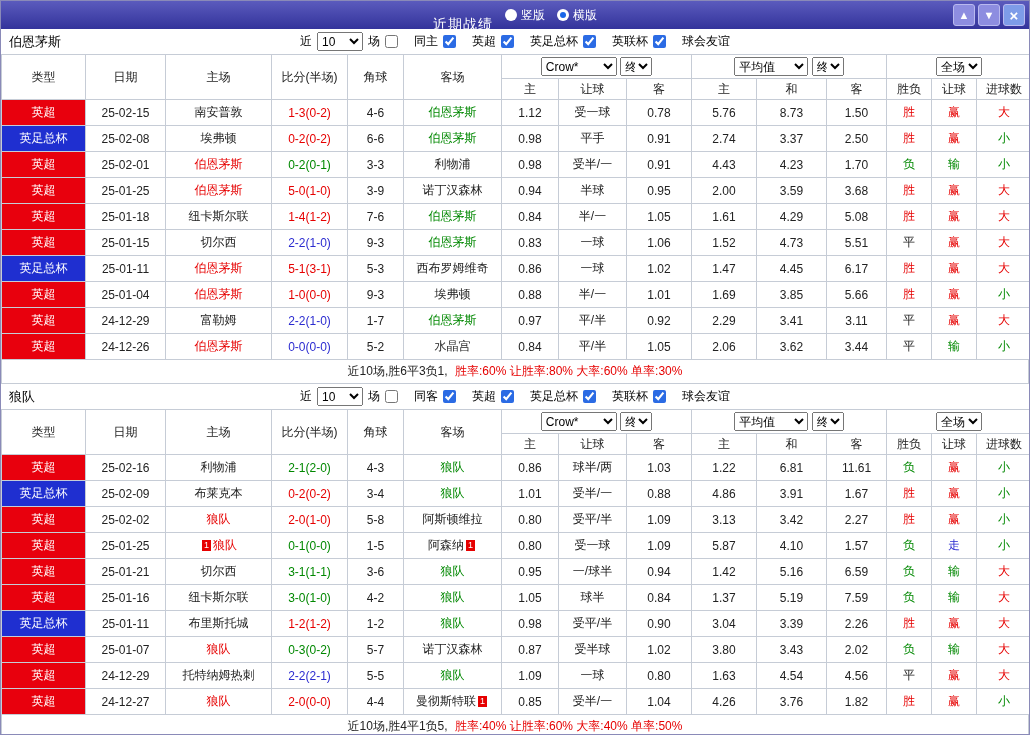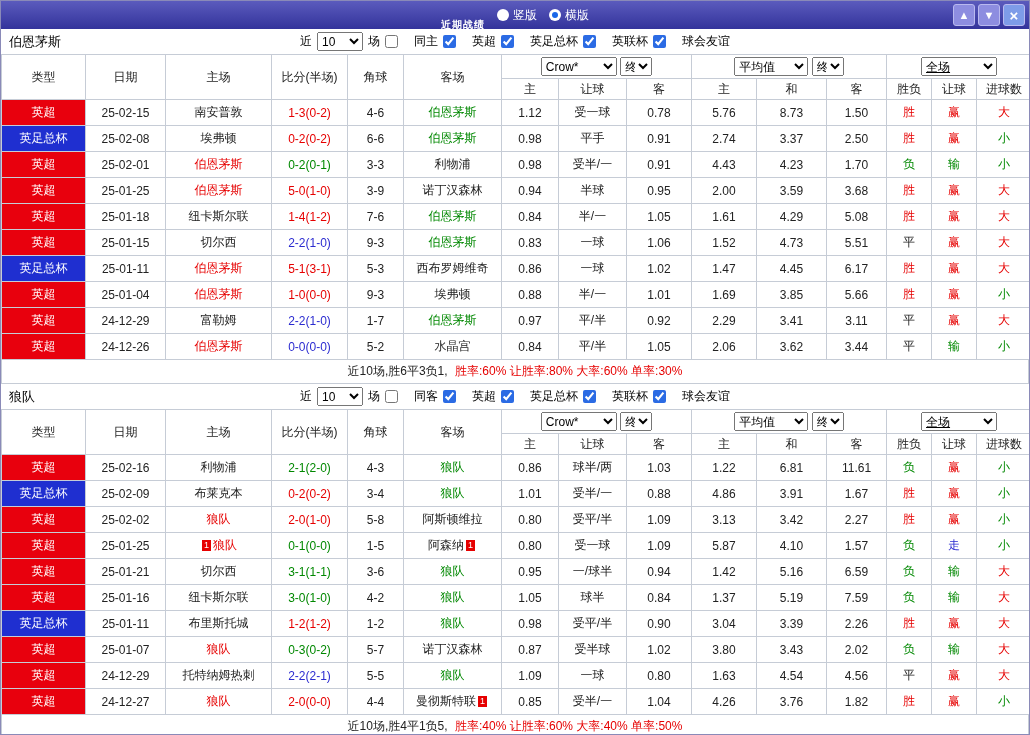--- a/index.html
+++ b/index.html
@@ -3,40 +3,40 @@
 <meta charset="utf-8">
 <style>
   * { margin:0; padding:0; box-sizing:border-box; }
   body { font-family:"Liberation Sans","DejaVu Sans",sans-serif; background:#fff; }
   .wrap { width:1030px; height:735px; border:1px solid #8a8ab8; overflow:hidden; background:#fff; }
 
   
   .topbar { height:28px; background:linear-gradient(180deg,#5b5bbd 0%,#33339b 100%);
             display:flex; align-items:center; position:relative; color:#fff; }
   .topbar-center { flex:1; display:flex; justify-content:center; align-items:center; gap:12px; }
-  .title { font-weight:bold; font-size:10px; letter-spacing:1px;margin-top:20px; }
+  .title { font-weight:normal; font-size:14px; letter-spacing:1px;margin-top:20px; }
   .radio-opt { display:flex; align-items:center; gap:4px; font-size:12px; cursor:pointer; }
   .radio { width:12px; height:12px; border-radius:50%; background:#fff; display:inline-block; position:relative; }
   .radio.sel::after { content:''; position:absolute; left:3px; top:3px; width:6px; height:6px;
                       border-radius:50%; background:#1a66e8; }
   .topbar-btns { position:absolute; right:4px; top:3px; display:flex; gap:3px; }
   .tb-btn { width:22px; height:22px; border-radius:3px; background:#8d8de0; border:1px solid #b9b9ef;
             color:#fff; font-size:11px; display:flex; align-items:center; justify-content:center; cursor:pointer; }
   .tb-btn.close { background:#7e9ce8; font-size:15px; font-weight:bold; }
 
   
   .sec-head { height:25px; display:flex; align-items:center; position:relative; background:#fff; font-size:12px; }
   .team-name { position:absolute; left:8px; font-size:13px; color:#000; }
   .filterbar { flex:1; display:flex; justify-content:center; align-items:center; gap:5px; color:#000; }
   select { font-size:12px; height:19px; font-family:inherit; }
   .sel-count { width:46px; }
   .sel-bk { width:76px; }
   .sel-stage { width:32px; }
   .sel-avg { width:74px; }
-  .sel-scope { width:76px;text-decoration:underline; }
+  .sel-scope { width:46px; }
   input[type=checkbox] { width:13px; height:13px; accent-color:#2b6be4; margin:0; vertical-align:-2px; }
   label.cb { display:flex; align-items:center; gap:16px; cursor:pointer; }
 
   
   table { width:100%; border-collapse:collapse; table-layout:fixed; }
   th, td { border:1px solid #c6ccd6; text-align:center; font-size:12px; padding:0;
            white-space:nowrap; overflow:hidden; color:#222; }
   thead tr.h1 th { height:24px; font-weight:normal; background:#fff; }
   thead tr.h2 th { height:21px; font-weight:normal; background:#fff; }
   tbody td { height:26px; background:#fff; }

